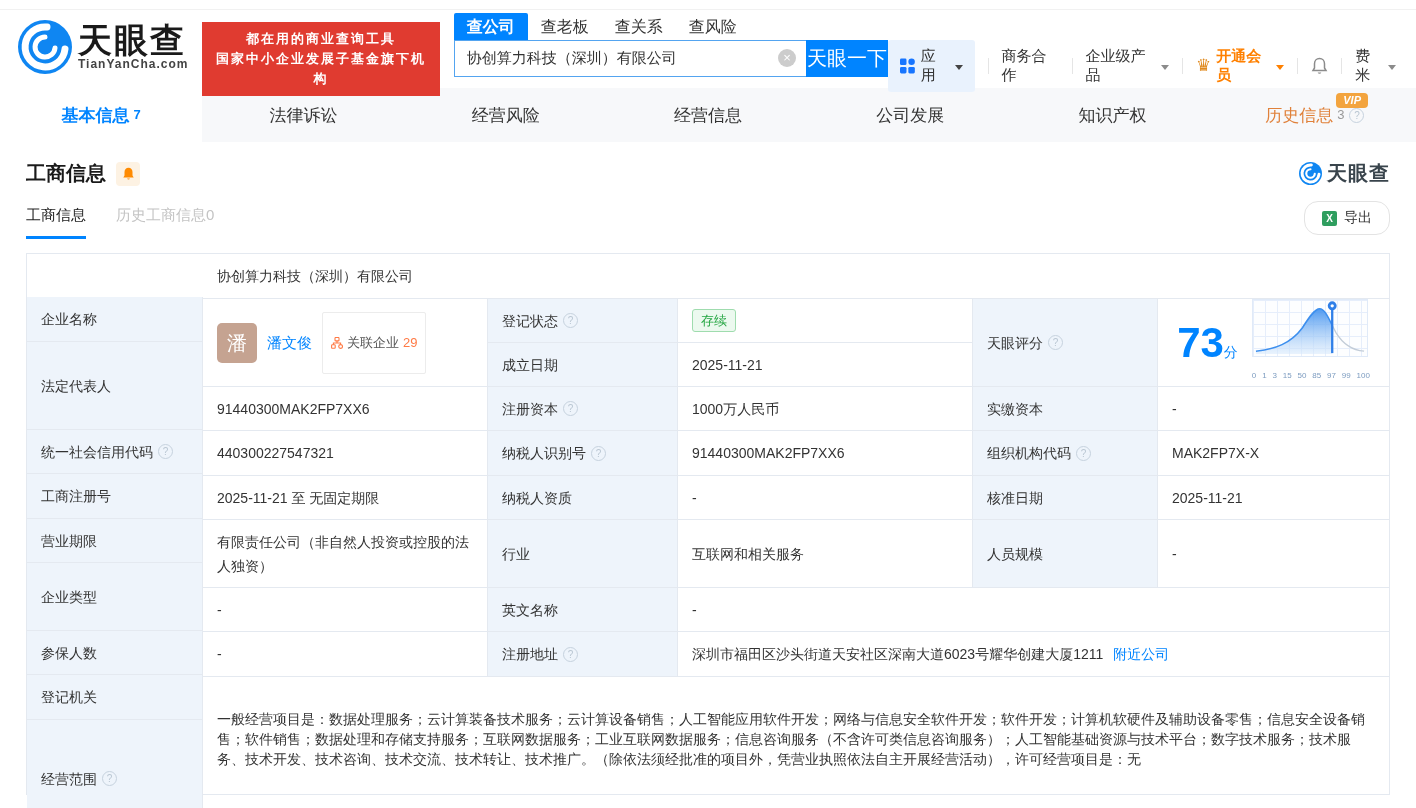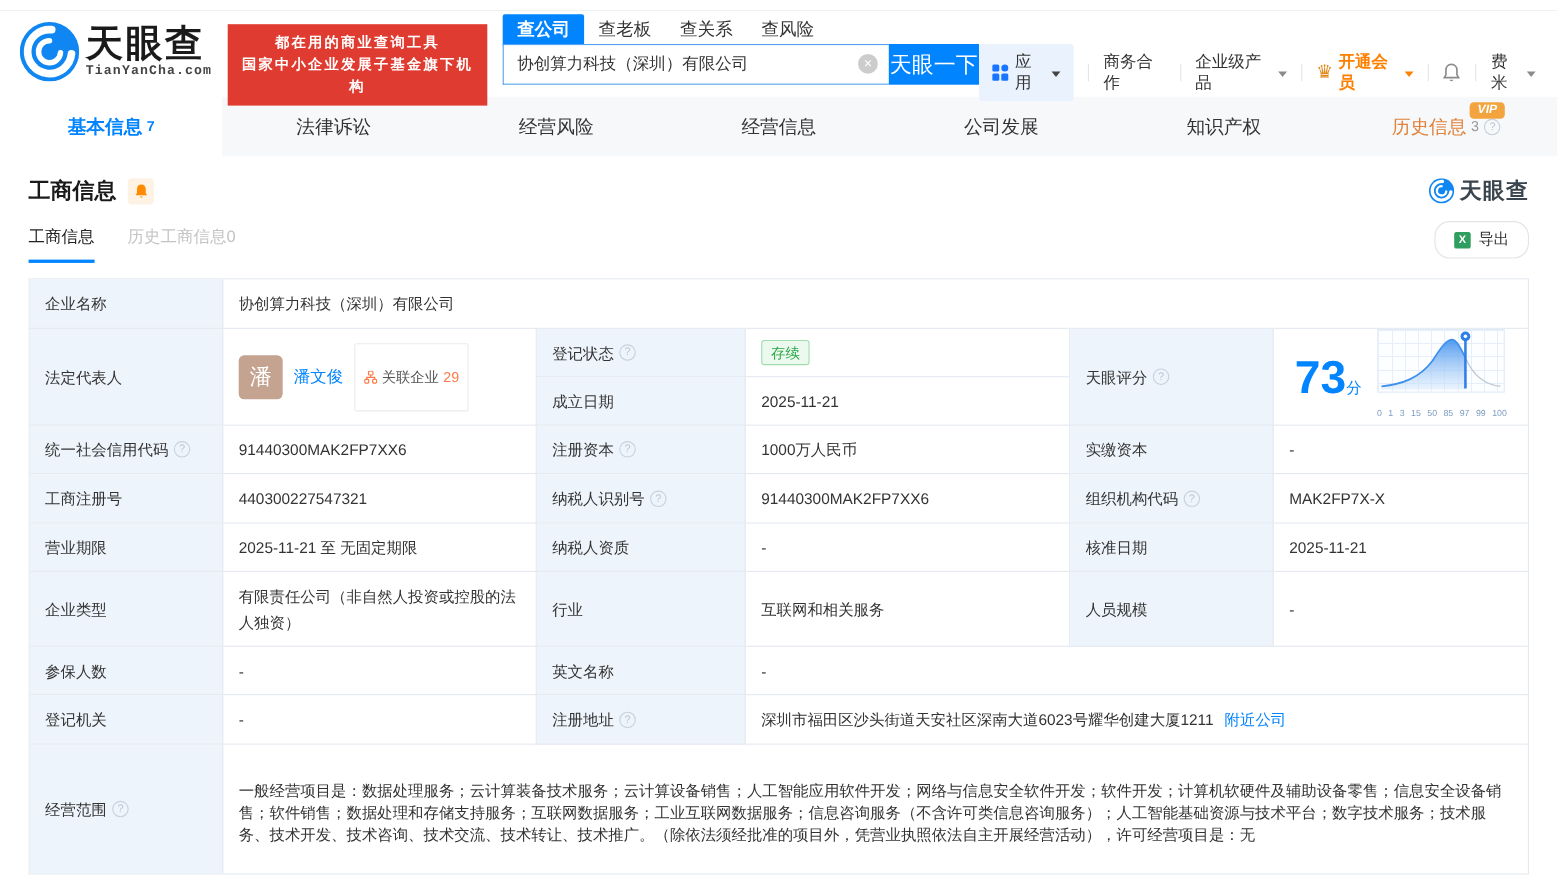--- a/index.html
+++ b/index.html
@@ -9,21 +9,21 @@
     color:#333; font-size:14px; overflow:hidden;
   }
   .top-strip { height:10px; border-bottom:1px solid #f1f1f1; }
 
   
   .header { height:78px; display:flex; align-items:flex-start; padding:0 20px 0 18px; }
   .logo { display:flex; align-items:center; margin-top:10px; }
   .logo-swirl { width:54px; height:54px; }
   .logo-txt { margin-left:6px; }
   .logo-brand { font-size:34px; font-weight:bold; color:#1a1a1a; letter-spacing:2px; line-height:34px; }
-  .logo-domain { font-size:12px; font-weight:bold; color:#444; letter-spacing:1px;font-family:Liberation Mono, monospace; }
+  .logo-domain { font-size:12px; font-weight:bold; color:#444; letter-spacing:1px; }
   .slogan { background:#e03b30; color:#fff; margin:12px 0 0 14px; padding:7px 10px; font-size:13px; font-weight:bold; line-height:20px; letter-spacing:2px; text-align:center; }
 
   .search-wrap { margin:4px 0 0 14px; width:450px; }
   .search-tabs { display:flex; align-items:center; height:26px; font-size:16px; }
   .search-tab { padding:4px 13px; color:#333; cursor:pointer; }
   .search-tab.active { background:#0084ff; color:#fff; font-weight:bold; border-radius:2px 2px 0 0; }
   .search-box { display:flex; height:37px; }
   .search-input { flex:1; border:1px solid #53a4f0; border-right:none; padding:0 34px 0 12px; font-size:15px; color:#333; outline:none; font-family:inherit; }
   .clear-btn { position:relative; width:0; }
   .clear-btn::after { content:"×"; position:absolute; left:-28px; top:9px; width:18px; height:18px; background:#ccc; color:#fff; border-radius:50%; text-align:center; line-height:17px; font-size:13px; }
@@ -68,21 +68,21 @@
   .xls-icon { width:15px; height:15px; background:#2f9e5f; border-radius:2px; color:#fff; font-size:10px; font-weight:bold; text-align:center; line-height:15px; }
   .xls-icon::after { content:"X"; }
 
   
   .biz-table { margin-top:14px; border:1px solid #e4e9f0; }
   .t-row { display:flex; }
   .cell { border-right:1px solid #e4e9f0; border-bottom:1px solid #e4e9f0; padding:11px 14px; display:flex; align-items:center; gap:5px; line-height:22px; }
   .cell.nr { border-right:none; }
   .cell.nb { border-bottom:none; }
   .lbl { background:#eef4fb; color:#333; }
-  .c-l1{width:176px;} .c-v1{width:285px;} .c-l2{width:190px;} .c-v2{width:295px;} .c-l3{width:185px;} .c-v3{flex:1;}
+  .c-l1{width:176px;margin-top:43px;} .c-v1{width:285px;} .c-l2{width:190px;} .c-v2{width:295px;} .c-l3{width:185px;} .c-v3{flex:1;}
   .span-rest{flex:1;}
   .h45{height:45px;} .h44{height:44px;} .h88{height:88px;} .h68{height:68px;}
 
   .stack2 { width:485px; display:flex; flex-direction:column; }
   .stack2 .half { display:flex; height:44px; }
 
   .status-badge { background:#ecf9ef; border:1px solid #9fdcae; color:#28a745; font-size:13px; padding:1px 8px; border-radius:3px; line-height:19px; }
   .link { color:#0084ff; cursor:pointer; }
   .avatar { width:40px; height:40px; border-radius:5px; background:#c5a391; color:#fff; font-size:20px; display:flex; align-items:center; justify-content:center; flex:none; }
   .rep-name { font-size:15px; }

